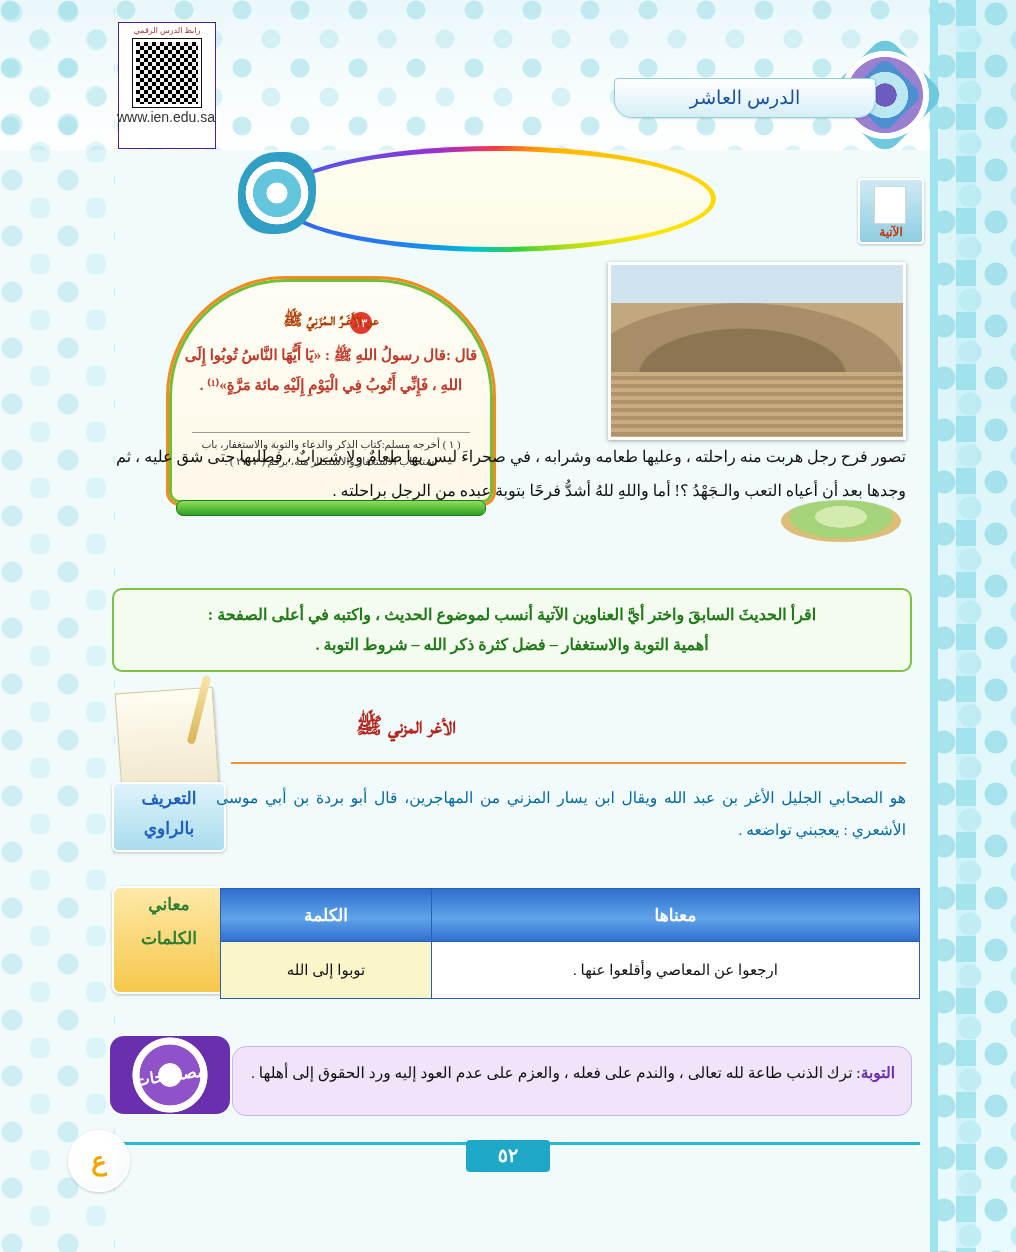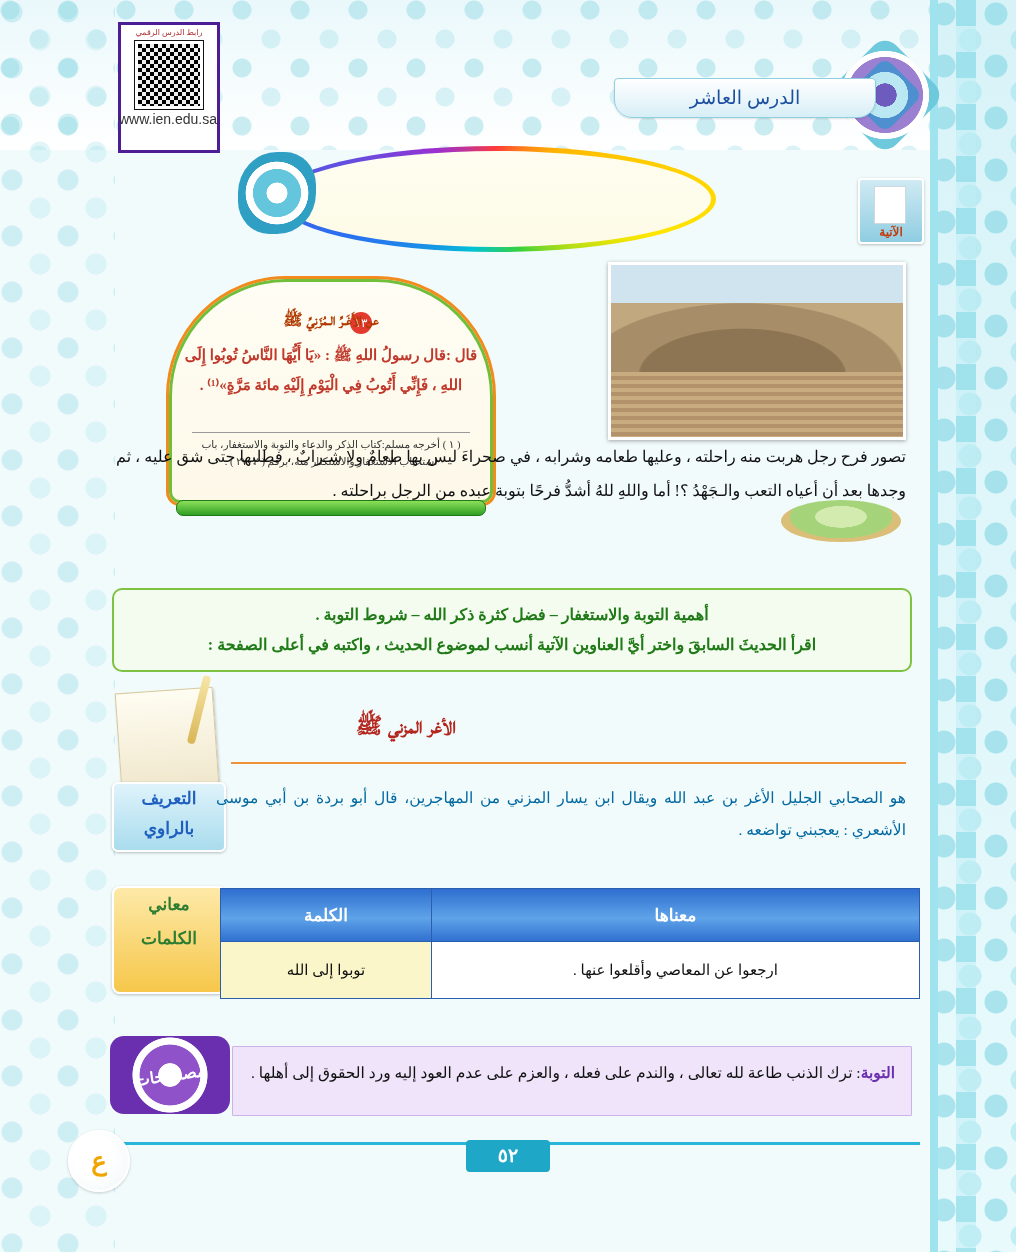--- a/index.html
+++ b/index.html
@@ -30,21 +30,21 @@
       radial-gradient(circle at 14px 14px, rgba(120,210,225,.55) 0 11px, transparent 12px) 0 0/52px 52px,
       radial-gradient(circle at 40px 40px, rgba(160,226,236,.55) 0 11px, transparent 12px) 0 0/52px 52px,
       linear-gradient(#d8f3f8,#e9fafc);
   }
   .rail{position:absolute;right:40px;top:0;width:20px;height:1252px;
     background:repeating-linear-gradient(#6fd3e2 0 26px,#bfeef6 26px 52px);opacity:.55;}
   .content{position:absolute;inset:0;}
 
   
   .qr-box{position:absolute;left:118px;top:22px;width:96px;height:125px;
-    background:#ffffff;border:3px solid #4c1d95;text-align:center;}
+    background:#ffffff;border:1px solid #4c1d95;text-align:center;}
   .qr-title{font-size:8px;color:#b03030;padding-top:3px;direction:rtl;}
   .qr-img{width:62px;height:62px;margin:4px auto 2px;
     background:
       repeating-linear-gradient(90deg,#111 0 4px,#fff 4px 8px),
       repeating-linear-gradient(#111 0 4px,#fff 4px 8px);
     background-blend-mode:difference;border:3px solid #fff;outline:1px solid #111;}
   .qr-url{font-size:14px;color:#333;font-family:"Liberation Sans",sans-serif;}
 
   
   .lesson-ornament{position:absolute;right:88px;top:52px;width:86px;height:86px;
@@ -146,21 +146,21 @@
   table.words td.word{background:#fbf6c9;font-weight:normal;width:190px;}
   table.words td.mean{background:#ffffff;}
 
   
   .tag-terms{position:absolute;right:786px;top:1036px;width:120px;height:78px;}
   .tag-terms .ring{position:absolute;inset:0;border-radius:14px;
     background:radial-gradient(circle at 50% 50%,#ffffff 0 16%, #8f52c9 17% 42%, #ffffff 43% 52%, #6a2fae 53% 100%);}
   .tag-terms span{position:absolute;inset:0;display:flex;align-items:center;justify-content:center;
     color:#ffffff;font-weight:bold;font-size:16px;transform:rotate(-8deg);}
   .terms-box{position:absolute;right:104px;top:1046px;width:680px;min-height:70px;
-    background:#efe4fa;border:1px solid #cbb3e8;border-radius:1px;padding:10px 16px;box-sizing:border-box;}
+    background:#efe4fa;border:1px solid #cbb3e8;border-radius:14px;padding:10px 16px;box-sizing:border-box;}
   .terms-box p{margin:0;font-size:15.5px;line-height:31px;color:#111;text-align:justify;}
   .terms-box b{color:#6a2fae;}
 
   
   .footer-rule{position:absolute;left:96px;right:96px;top:1142px;border-top:3px solid #29b6d8;}
   .page-num{position:absolute;left:50%;transform:translateX(-50%);top:1140px;width:84px;height:32px;
     background:#1fa7c8;border-radius:4px;color:#ffffff;text-align:center;line-height:32px;
     font-size:19px;font-weight:bold;}
   .logo-e{position:absolute;right:886px;top:1130px;width:58px;height:58px;border-radius:50%;
     background:radial-gradient(circle at 40% 40%,#ffffff 0 40%,#f0f6f8 100%);
@@ -212,22 +212,22 @@
     <div class="hadith-body">قال :قال رسولُ اللهِ ﷺ : «يَا أَيُّهَا النَّاسُ تُوبُوا إِلَى اللهِ ، فَإِنِّي أَتُوبُ فِي الْيَوْمِ إِلَيْهِ مائة مَرَّةٍ»⁽¹⁾ .</div>
     <div class="hadith-rule"></div>
     <div class="hadith-src">( ١ ) أخرجه مسلم:كتاب الذكر والدعاء والتوبة والاستغفار، باب استحباب الاستغفار والاستكثار منه، برقم ( ٢٧٠٢ ) .</div>
     <div class="hadith-bar"></div>
   </div>
   <div class="hadith-foot"></div>
 
   <div class="para">تصور فرح رجل هربت منه راحلته ، وعليها طعامه وشرابه ، في صحراءَ ليس بها طعامٌ ولا شـرابٌ ، فطلبها حتى شق عليه ، ثم وجدها بعد أن أعياه التعب والـجَهْدُ ؟! أما واللهِ للهُ أشدُّ فرحًا بتوبة عبده من الرجل براحلته .</div>
 
   <div class="activity">
+    <p>اقرأ الحديثَ السابقَ واختر أيَّ العناوين الآتية أنسب لموضوع الحديث ، واكتبه في أعلى الصفحة :</p>
     <p>أهمية التوبة والاستغفار – فضل كثرة ذكر الله – شروط التوبة .</p>
-    <p>اقرأ الحديثَ السابقَ واختر أيَّ العناوين الآتية أنسب لموضوع الحديث ، واكتبه في أعلى الصفحة :</p>
   </div>
 
   <div class="quill"></div>
   <div class="narrator-title">الأغر المزني ﷺ</div>
   <div class="narrator-rule"></div>
   <div class="tag-taareef">
     <span>التعريف</span>
     <span>بالراوي</span>
   </div>
   <div class="narrator-text">هو الصحابي الجليل الأغر بن عبد الله ويقال ابن يسار المزني من المهاجرين، قال أبو بردة بن أبي موسى الأشعري : يعجبني تواضعه .</div>

